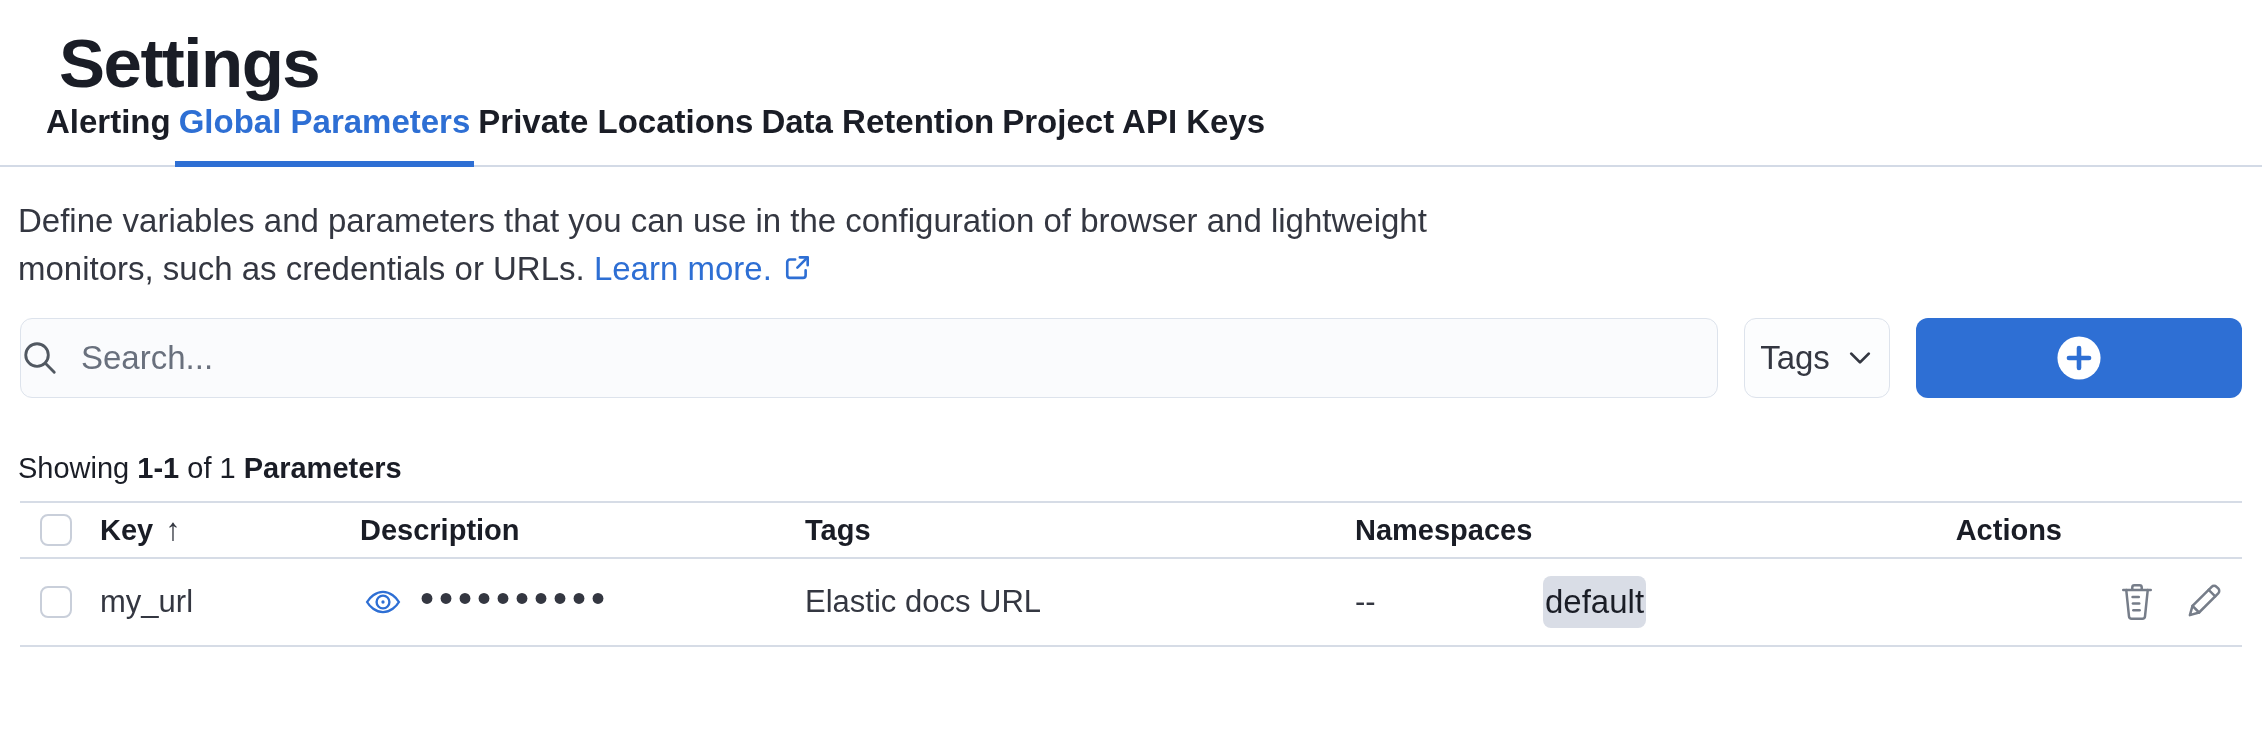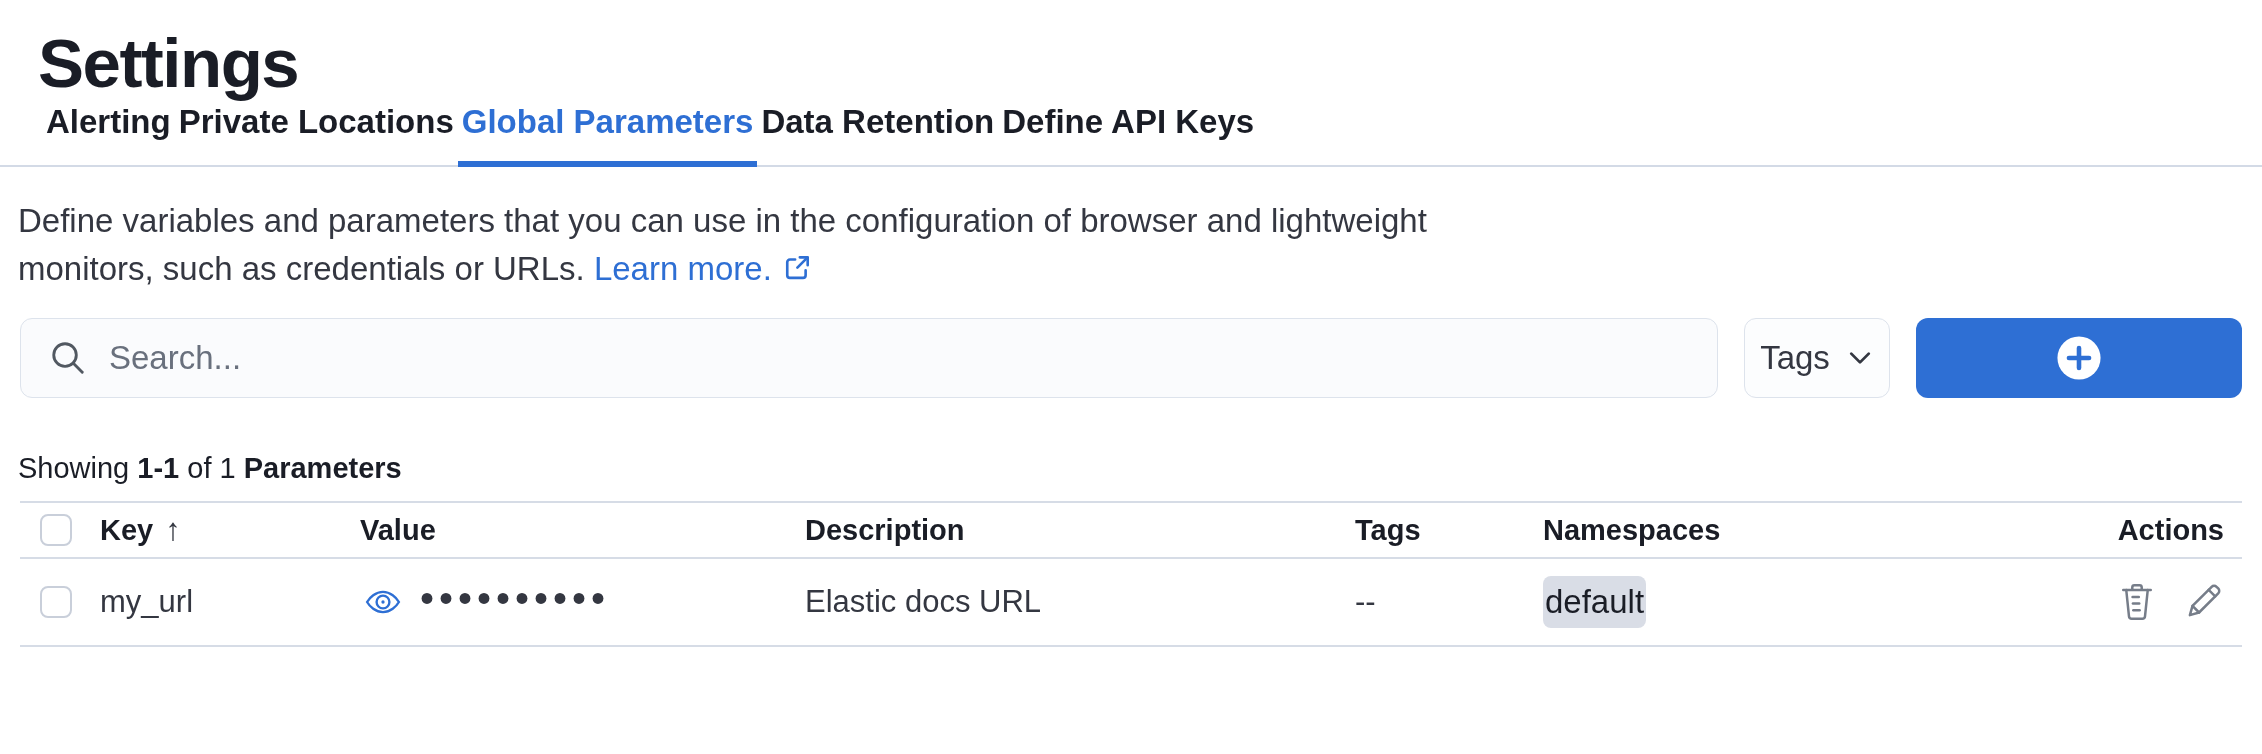--- a/index.html
+++ b/index.html
@@ -9,38 +9,38 @@
     --subdued:#69707d;
     --border:#d3dae6;
     --divider:#d6dce6;
     --badge:#d9dde6;
     --field-bg:#fafbfd;
   }
   *{box-sizing:border-box;margin:0;padding:0;}
   html,body{width:2262px;height:754px;background:#fff;overflow:hidden;
     font-family:"Liberation Sans",sans-serif;color:var(--text);}
   
-  .page-title{margin:24px 0 0 38px;font-size:69px;font-weight:700;
+  .page-title{margin:24px 0 0 59px;font-size:69px;font-weight:700;
     color:var(--heading);letter-spacing:-1.5px;}
   
   .tabs{display:flex;padding-left:42px;
     border-bottom:2px solid var(--border);}
   .tab{font-size:33px;font-weight:700;color:var(--heading);
     padding:0 4px 24px;cursor:pointer;white-space:nowrap;}
   .tab.active{color:var(--primary);border-bottom:6px solid var(--primary);
     padding-bottom:18px;margin-bottom:-2px;}
   
   .description{margin:30px 0 0 18px;max-width:1515px;font-size:33px;
     line-height:48px;color:var(--text);}
   .learn-link{color:var(--primary);text-decoration:none;cursor:pointer;}
   .ext-icon{display:inline-block;vertical-align:-3px;margin-left:10px;}
   
   .toolbar{display:flex;margin:22px 20px 0;height:80px;gap:26px;}
   .search-box{flex:1;display:flex;align-items:center;background:var(--field-bg);
-    border:1px solid #dde3ec;border-radius:12px;padding-left:28px;}
+    border:1px solid #dde3ec;border-radius:12px;}
   .search-box svg{flex:0 0 auto;}
   .search-input{flex:1;border:none;outline:none;background:transparent;
     font-family:"Liberation Sans",sans-serif;font-size:33px;color:var(--text);
     padding-left:22px;height:100%;}
   .search-input::placeholder{color:var(--subdued);}
   .tags-btn{width:146px;display:flex;align-items:center;justify-content:center;
     gap:16px;background:#fcfdfe;border:1px solid #dde3ec;border-radius:12px;
     font-size:33px;color:var(--text);cursor:pointer;}
   .create-btn{width:326px;display:flex;align-items:center;justify-content:center;
     gap:18px;background:var(--primary);border:none;border-radius:12px;
@@ -73,24 +73,24 @@
   .icon-btn{border:none;background:transparent;cursor:pointer;
     display:flex;align-items:center;justify-content:center;padding:0;}
 </style>
 </head>
 <body>
 
 <h1 class="page-title">Settings</h1>
 
 <div class="tabs">
   <div class="tab">Alerting</div>
+  <div class="tab active">Global Parameters</div>
   <div class="tab">Private Locations</div>
-  <div class="tab active">Global Parameters</div>
   <div class="tab">Data Retention</div>
-  <div class="tab">Define API Keys</div>
+  <div class="tab">Project API Keys</div>
 </div>
 
 <p class="description">
   <span>Define variables and parameters that you can use in the configuration of browser and lightweight monitors, such as credentials or URLs.</span>
   <a class="learn-link"><span>Learn more.</span><span class="ext-icon">
      <svg width="30" height="30" viewBox="0 0 16 16" fill="none" stroke="#2e6fd4" stroke-width="1.4" stroke-linecap="round" stroke-linejoin="round">
        <path d="M7 3.5 H4.2 C3.4 3.5 2.8 4.1 2.8 4.9 v7 c0 .8 .6 1.4 1.4 1.4 h7 c.8 0 1.4-.6 1.4-1.4 V9.2"></path>
        <path d="M9.5 2.3 h4.2 v4.2"></path>
        <path d="M13.5 2.5 L8.2 7.8"></path>
      </svg></span></a>
@@ -136,21 +136,20 @@
 <div class="param-table">
 
   <div class="trow thead">
     <div class="cell">
       <div class="checkbox" role="checkbox" aria-checked="false"></div>
     </div>
     <div class="cell">
       <span>Key</span>
       <span class="sort-arrow">↑</span>
     </div>
-    <div class="cell">Value</div>
     <div class="cell">Description</div>
     <div class="cell">Tags</div>
     <div class="cell">Namespaces</div>
     <div class="cell actions">Actions</div>
   </div>
 
   <div class="trow tbody-row">
     <div class="cell">
       <div class="checkbox" role="checkbox" aria-checked="false"></div>
     </div>

